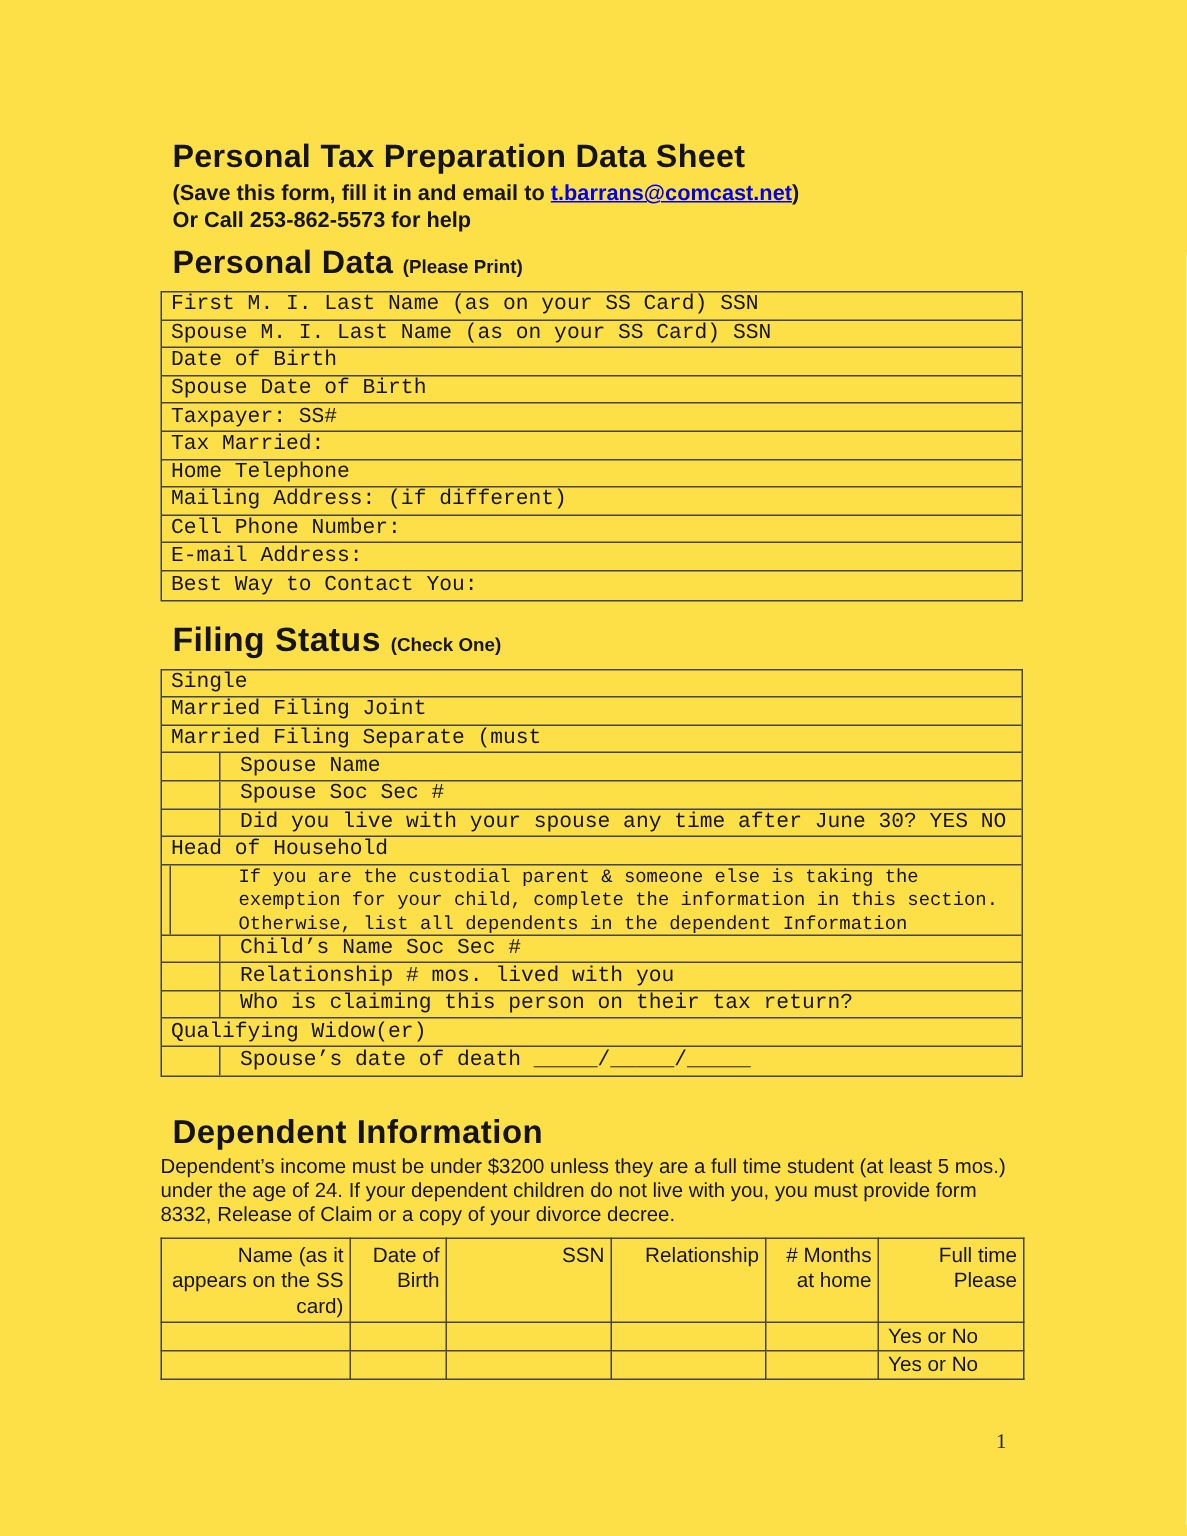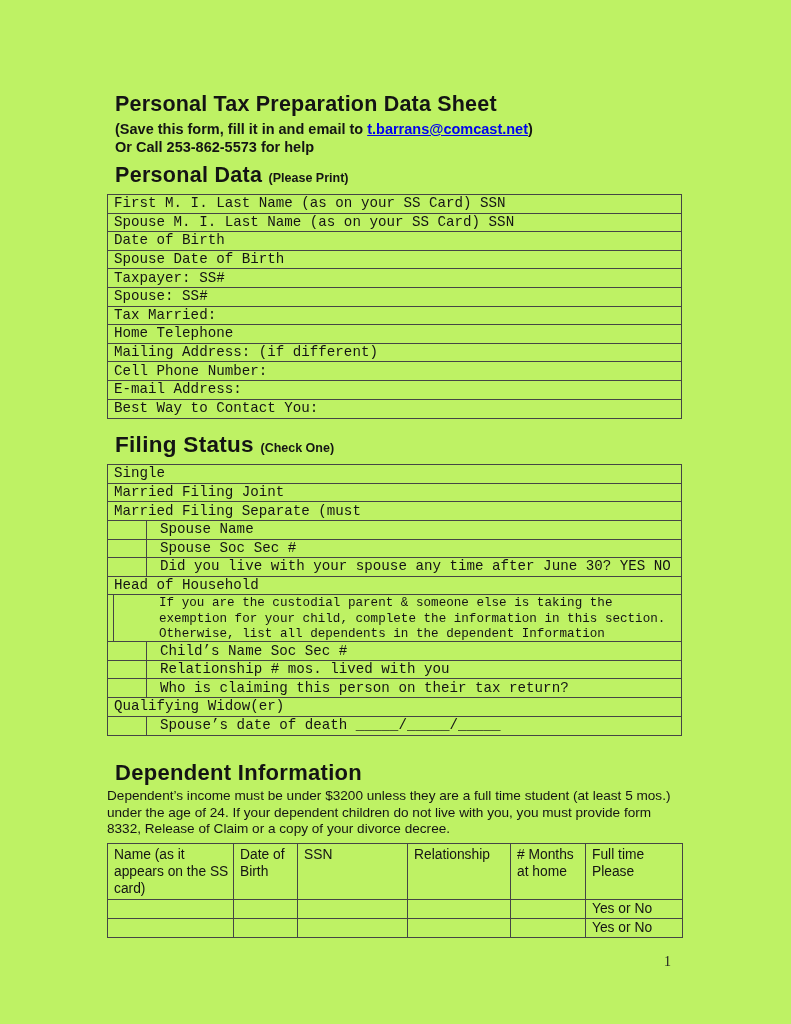--- a/index.html
+++ b/index.html
@@ -1,19 +1,19 @@
 <!DOCTYPE html>
 <html><head>
 <meta charset="utf-8">
 <style>
   html,body { margin:0; padding:0; background:#ffffff; }
   .page {
     position:relative;
     width:791px; height:1024px;
-    background:#bef264;
+    background:#fde047;
     font-family:"Liberation Sans", sans-serif;
     color:#141414;
     overflow:hidden;
   }
   .content { position:absolute; left:107px; top:0; width:575px; }
 
   
   .doc-title { font-size:21.5px; font-weight:bold; margin:92px 0 0 8px; line-height:25px; letter-spacing:0.2px; }
   .doc-sub { font-size:14.5px; font-weight:bold; margin:3px 0 0 8px; line-height:18px; }
   .doc-sub a { color:#0000EE; text-decoration:underline; }
@@ -50,21 +50,21 @@
   
   .dep-desc { font-size:13.6px; line-height:16.3px; margin:2px 0 0 0; width:578px; }
   table.dep { border-collapse:collapse; table-layout:fixed; width:575px; margin-top:6px; }
   table.dep th, table.dep td {
     border:1px solid #454545;
     font-weight:normal; text-align:left; vertical-align:top;
     font-size:13.8px; line-height:17px;
     padding:2px 4px 2px 6px;
     overflow:hidden;
   }
-  table.dep th { height:56px; box-sizing:border-box; }
+  table.dep th { height:56px; box-sizing:border-box;text-align:right; }
   table.dep td { height:18.6px; box-sizing:border-box; padding-top:0; padding-bottom:0; line-height:18px; }
   .c1{width:126px}.c2{width:64px}.c3{width:110px}.c4{width:103px}.c5{width:75px}.c6{width:97px}
 
   .page-num {
     position:absolute; left:664px; top:954px;
     font-family:"Liberation Serif", serif;
     font-size:14px; color:#222;
   }
 </style>
 </head>
@@ -87,23 +87,20 @@
           <span class="lbl">Spouse M. I. Last Name (as on your SS Card) SSN</span>
         </div>
       <div class="rrow">
           <span class="lbl">Date of Birth</span>
         </div>
       <div class="rrow">
           <span class="lbl">Spouse Date of Birth</span>
         </div>
       <div class="rrow">
           <span class="lbl">Taxpayer: SS#</span>
-        </div>
-      <div class="rrow">
-          <span class="lbl">Spouse: SS#</span>
         </div>
       <div class="rrow">
           <span class="lbl">Tax Married:</span>
         </div>
       <div class="rrow">
           <span class="lbl">Home Telephone</span>
         </div>
       <div class="rrow">
           <span class="lbl">Mailing Address: (if different)</span>
         </div>

